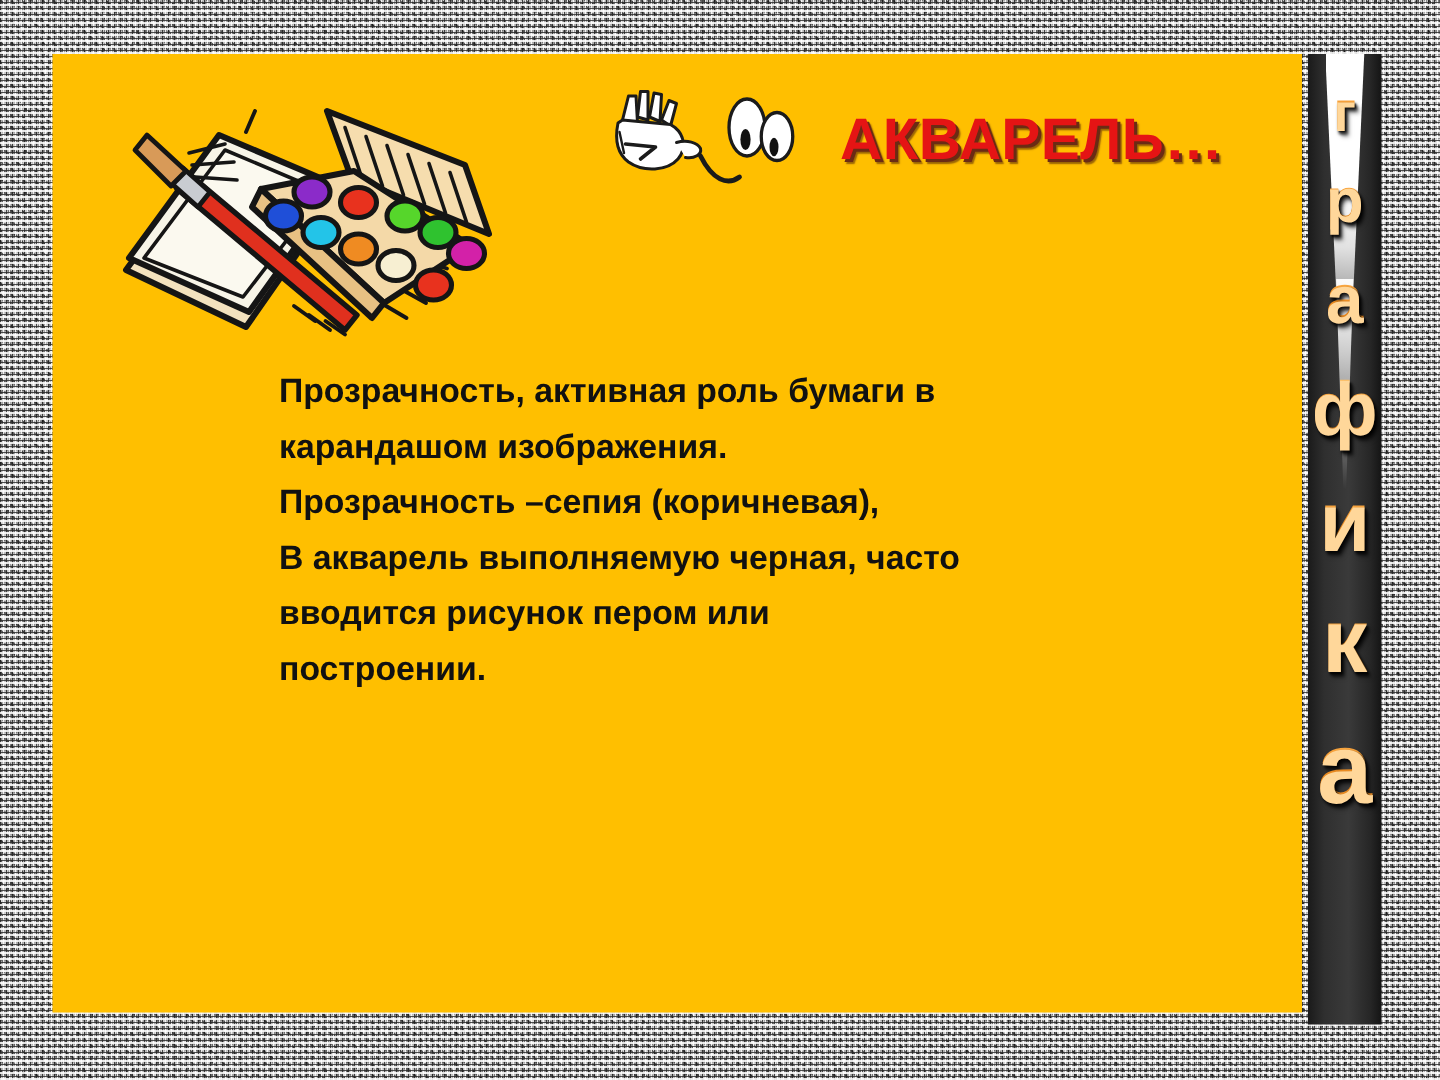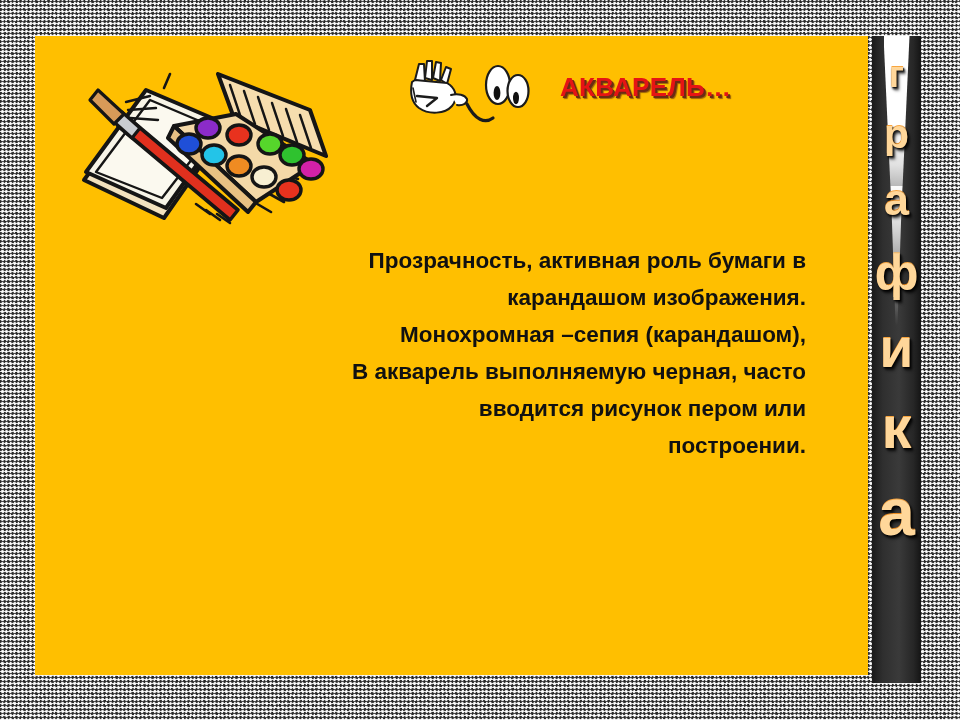--- a/index.html
+++ b/index.html
@@ -44,39 +44,38 @@
     height: 639px;
     background: #FFBF00;
   }
 
   
   .slide-title {
     position: absolute;
     left: 560px;
     top: 72px;
     width: 300px;
-    font-size: 26px;
+    font-size: 39px;
     font-weight: bold;
     color: #E51414;
     letter-spacing: .3px;
     text-shadow: 2px 2px 0 #6b2b14, 3px 3px 1px rgba(70,25,10,.55);
     white-space: nowrap;
   }
 
   
   .body-text {
     position: absolute;
     left: 186px;
     top: 242px;
     width: 620px;
     font-size: 22.5px;
     font-weight: bold;
     color: #111111;
     line-height: 37px;
-    text-align: right;
   }
   .body-text .line { white-space: nowrap; }
 
   
   .clipart {
     position: absolute;
     left: 78px;
     top: 52px;
     width: 250px;
     height: 178px;
@@ -242,21 +241,21 @@
         <path d="M62 46 C70 62 80 66 88 60" fill="none" stroke-width="3.2"></path>
       </g>
     </svg>
   </div>
 
   <div class="slide-title">АКВАРЕЛЬ…</div>
 
   <div class="body-text">
     <div class="line">Прозрачность, активная роль бумаги в</div>
     <div class="line">карандашом изображения.</div>
-    <div class="line">Монохромная –сепия (карандашом),</div>
+    <div class="line">Прозрачность –сепия (коричневая),</div>
     <div class="line">В акварель выполняемую черная, часто</div>
     <div class="line">вводится рисунок пером или</div>
     <div class="line">построении.</div>
   </div>
 
   <div class="side-strip">
     <div class="glow"></div>
     <div class="glow2"></div>
     <div class="vert-letters">
       <div class="ltr" style="font-size: 36px; margin-bottom: 22px;">г</div>

